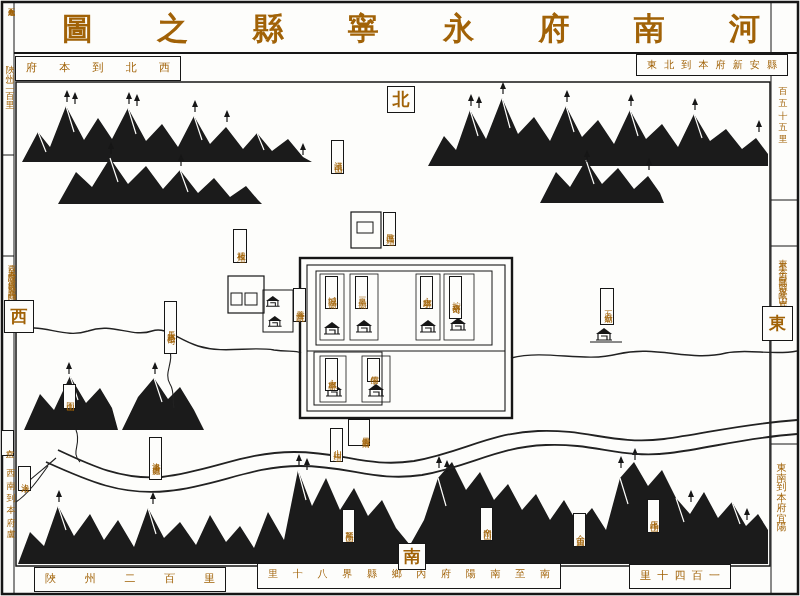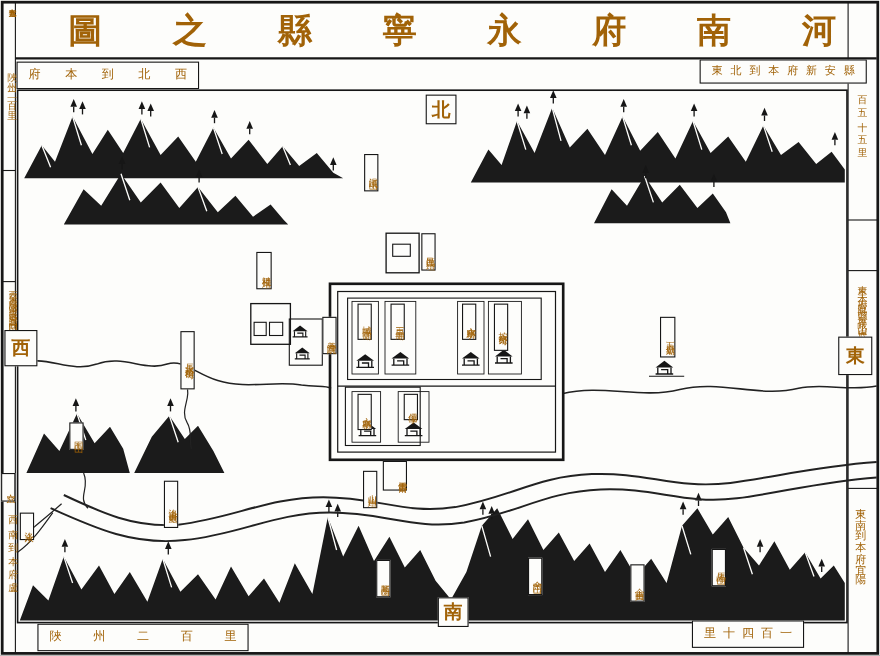--- a/index.html
+++ b/index.html
@@ -162,20 +162,21 @@
   <div class="txt hstrip" style="left:636px;top:54px;width:152px;height:22px;font-size:10px;">東北到本府新安縣</div>
   <div class="txt vedge" style="left:775px;top:80px;width:12px;font-size:9px;letter-spacing:12px;">百五十五里</div>
 
   <div class="txt vedge" style="left:3px;top:258px;width:12px;font-size:8px;letter-spacing:2.5px;">西至本府陝州盧氏縣界高門關一百二十里</div>
   <div class="txt vedge" style="left:775px;top:252px;width:12px;font-size:9px;letter-spacing:4px;">東至本府宜陽縣界峨山底二十里</div>
   <div class="txt smbox" style="left:1px;top:430px;width:13px;height:26px;font-size:8px;">空六</div>
   <div class="txt vedge" style="left:3px;top:462px;width:12px;font-size:9px;letter-spacing:12px;">西南到本府盧</div>
   <div class="txt vedge" style="left:772px;top:454px;width:14px;font-size:10px;letter-spacing:10px;">東南到本府宜陽</div>
 
   <div class="txt hstrip" style="left:34px;top:567px;width:192px;height:25px;font-size:11px;">陜州二百里</div>
+  <div class="txt hstrip" style="left:257px;top:563px;width:304px;height:26px;font-size:10px;">里十八界縣鄉內府陽南至南</div>
   <div class="txt hstrip" style="left:629px;top:564px;width:102px;height:25px;font-size:11px;">里十四百一</div>
 
   <div class="txt dirbox" style="left:387px;top:86px;width:28px;height:27px;">北</div>
   <div class="txt dirbox" style="left:398px;top:543px;width:28px;height:27px;">南</div>
   <div class="txt dirbox" style="left:4px;top:300px;width:30px;height:33px;">西</div>
   <div class="txt dirbox" style="left:762px;top:306px;width:31px;height:35px;">東</div>
 
   <div class="txt vlabel" style="left:325px;top:276px;width:13px;height:33px;">城隍廟</div>
   <div class="txt vlabel" style="left:355px;top:276px;width:13px;height:33px;">三皇廟</div>
   <div class="txt vlabel" style="left:420px;top:276px;width:13px;height:33px;">永寧驛</div>

